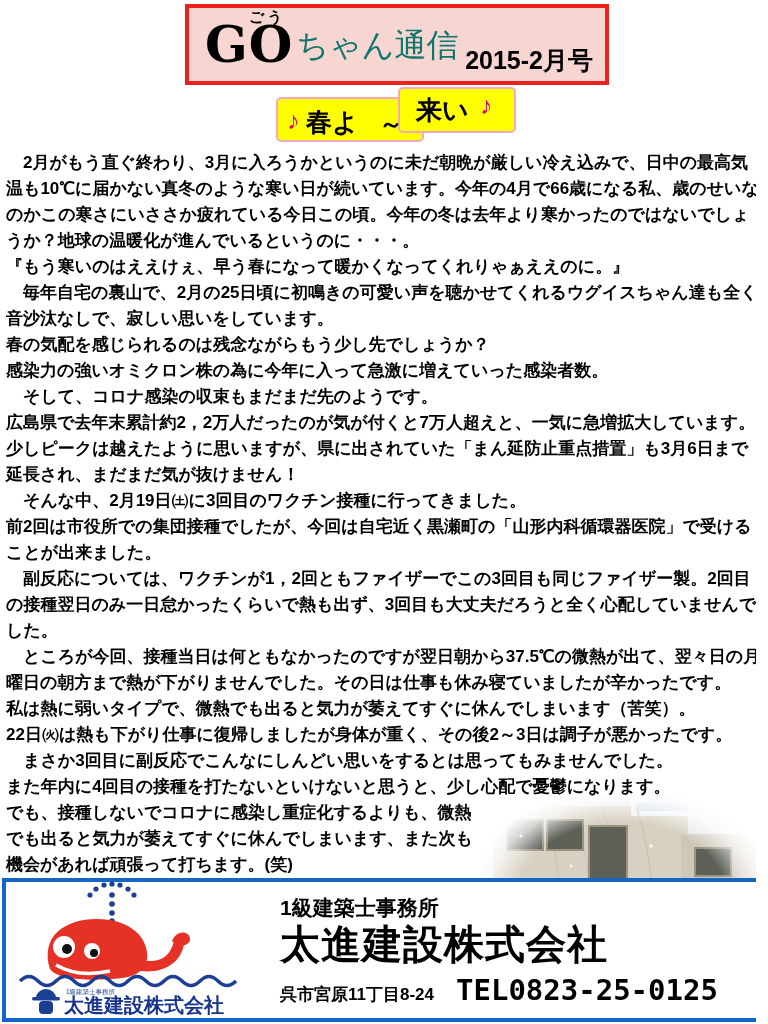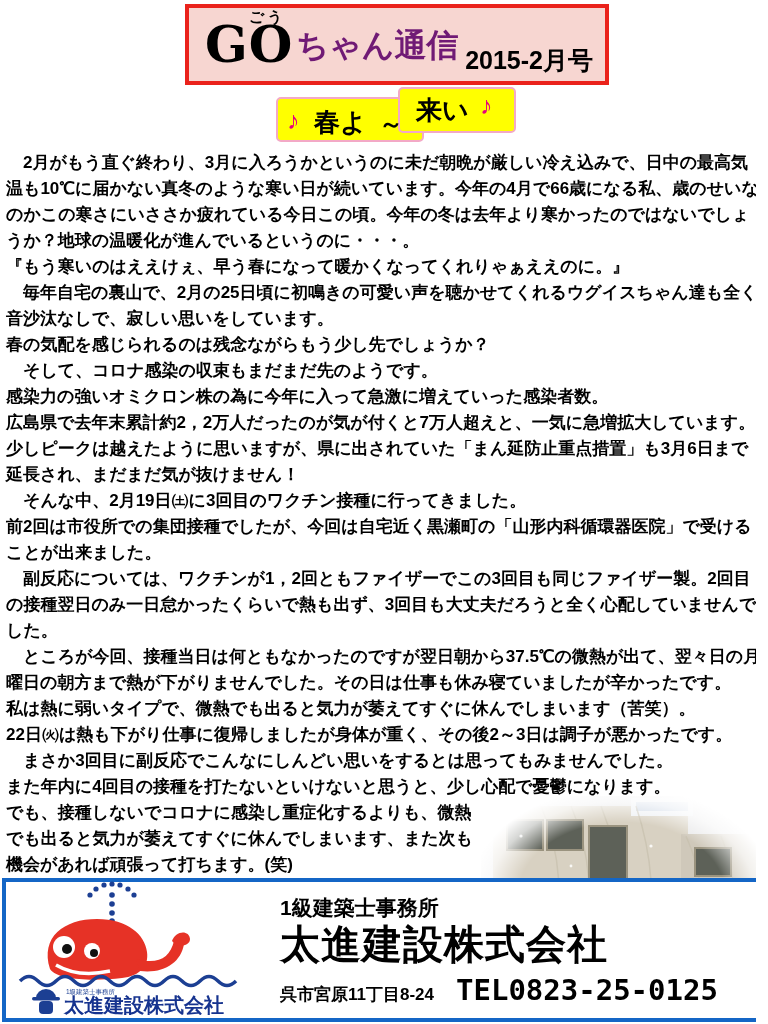--- a/index.html
+++ b/index.html
@@ -7,31 +7,31 @@
   .page{position:relative;width:756px;height:1024px;background:#ffffff;overflow:hidden;}
 
   
   .header-box{position:absolute;left:185px;top:4px;width:424px;height:81px;
     background:#f7d6d1;border:4px solid #ea221b;box-sizing:border-box;}
   .furigana{position:absolute;left:60px;top:0px;font-size:15px;font-weight:bold;
     letter-spacing:3px;color:#000;}
   .title-row{position:absolute;left:16px;top:12px;white-space:nowrap;}
   .go{font-family:"DejaVu Serif",serif;font-weight:800;font-size:50px;line-height:1;
     letter-spacing:1px;color:#000;}
-  .title-rest{font-size:32px;font-weight:bold;color:#701a75;vertical-align:6px;margin-left:3px;}
+  .title-rest{font-size:32px;font-weight:normal;color:#0f766e;vertical-align:6px;margin-left:3px;}
   .issue{position:absolute;right:12px;bottom:4px;font-size:25px;font-weight:bold;color:#000;}
 
   
   .banner{position:absolute;left:276px;top:86px;width:244px;height:58px;}
   .bb{position:absolute;background:#ffff00;border:2px solid #f3a9c6;border-radius:5px;box-sizing:border-box;}
   .bbA{left:0;top:11px;width:148px;height:45px;}
   .bbB{left:122px;top:1px;width:118px;height:46px;}
   .banner span{position:absolute;font-weight:bold;white-space:nowrap;}
   .n1{left:11px;top:20px;color:#e6007e;font-size:25px;}
-  .t1{left:38px;top:19px;color:#000;font-size:26px;}
+  .t1{left:30px;top:19px;color:#000;font-size:26px;}
   .tilde{left:103px;top:22px;color:#000;font-size:24px;}
   .t2{left:140px;top:7px;color:#000;font-size:26px;}
   .n2{left:204px;top:5px;color:#e6007e;font-size:25px;}
 
   
   .bodytext{position:absolute;left:6px;top:150px;width:757px;font-size:17px;
     font-weight:bold;line-height:26px;color:#000;text-align:left;}
   .bodytext p{margin:0;word-break:break-all;}
   .signature{padding-left:234px;margin-top:12px !important;}
 
@@ -76,22 +76,22 @@
     <span class="tilde">～</span>
     <span class="t2">来い</span>
     <span class="n2">♪</span>
   </div>
 
   <div class="bodytext">
     <p>　2月がもう直ぐ終わり、3月に入ろうかというのに未だ朝晩が厳しい冷え込みで、日中の最高気温も10℃に届かない真冬のような寒い日が続いています。今年の4月で66歳になる私、歳のせいなのかこの寒さにいささか疲れている今日この頃。今年の冬は去年より寒かったのではないでしょうか？地球の温暖化が進んでいるというのに・・・。</p>
     <p>『もう寒いのはええけぇ、早う春になって暖かくなってくれりゃぁええのに。』</p>
     <p>　毎年自宅の裏山で、2月の25日頃に初鳴きの可愛い声を聴かせてくれるウグイスちゃん達も全く音沙汰なしで、寂しい思いをしています。</p>
     <p>春の気配を感じられるのは残念ながらもう少し先でしょうか？</p>
+    <p>感染力の強いオミクロン株の為に今年に入って急激に増えていった感染者数。</p>
     <p>　そして、コロナ感染の収束もまだまだ先のようです。</p>
-    <p>感染力の強いオミクロン株の為に今年に入って急激に増えていった感染者数。</p>
     <p>広島県で去年末累計約2，2万人だったのが気が付くと7万人超えと、一気に急増拡大しています。</p>
     <p>少しピークは越えたように思いますが、県に出されていた「まん延防止重点措置」も3月6日まで延長され、まだまだ気が抜けません！</p>
     <p>　そんな中、2月19日㈯に3回目のワクチン接種に行ってきました。</p>
     <p>前2回は市役所での集団接種でしたが、今回は自宅近く黒瀬町の「山形内科循環器医院」で受けることが出来ました。</p>
     <p>　副反応については、ワクチンが1，2回ともファイザーでこの3回目も同じファイザー製。2回目の接種翌日のみ一日怠かったくらいで熱も出ず、3回目も大丈夫だろうと全く心配していませんでした。</p>
     <p>　ところが今回、接種当日は何ともなかったのですが翌日朝から37.5℃の微熱が出て、翌々日の月曜日の朝方まで熱が下がりませんでした。その日は仕事も休み寝ていましたが辛かったです。</p>
     <p>私は熱に弱いタイプで、微熱でも出ると気力が萎えてすぐに休んでしまいます（苦笑）。</p>
     <p>22日㈫は熱も下がり仕事に復帰しましたが身体が重く、その後2～3日は調子が悪かったです。</p>
     <p>　まさか3回目に副反応でこんなにしんどい思いをするとは思ってもみませんでした。</p>
     <p>また年内に4回目の接種を打たないといけないと思うと、少し心配で憂鬱になります。</p>

